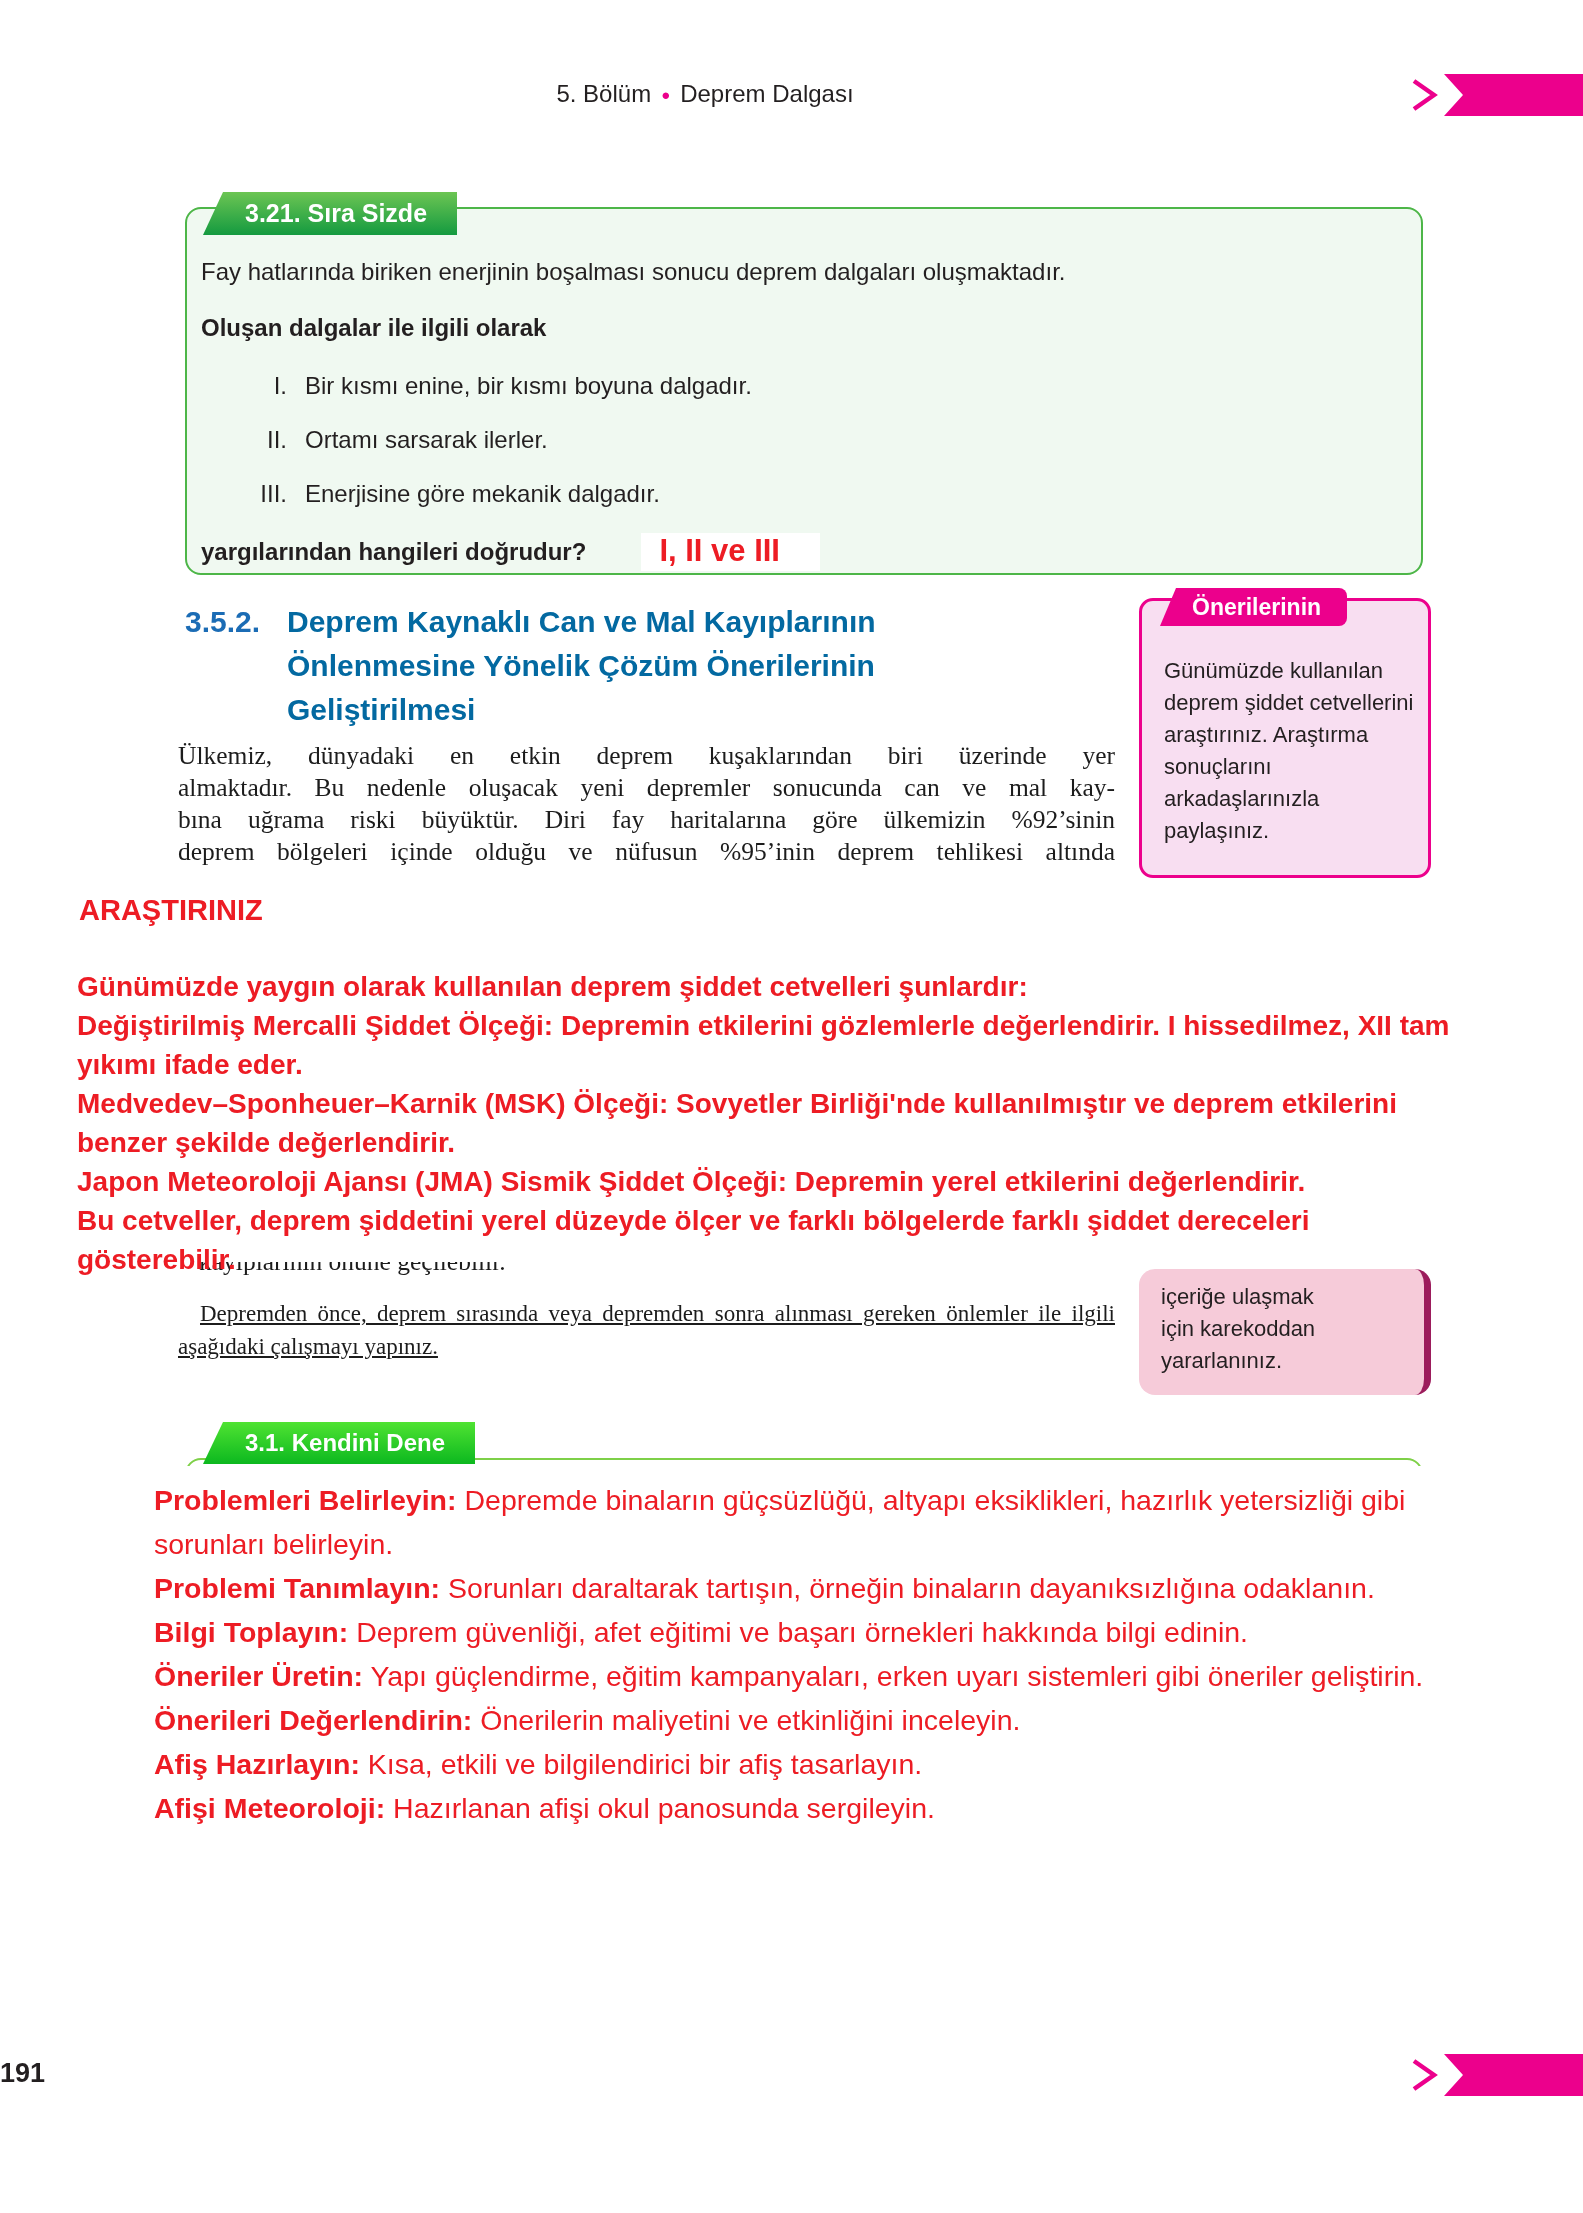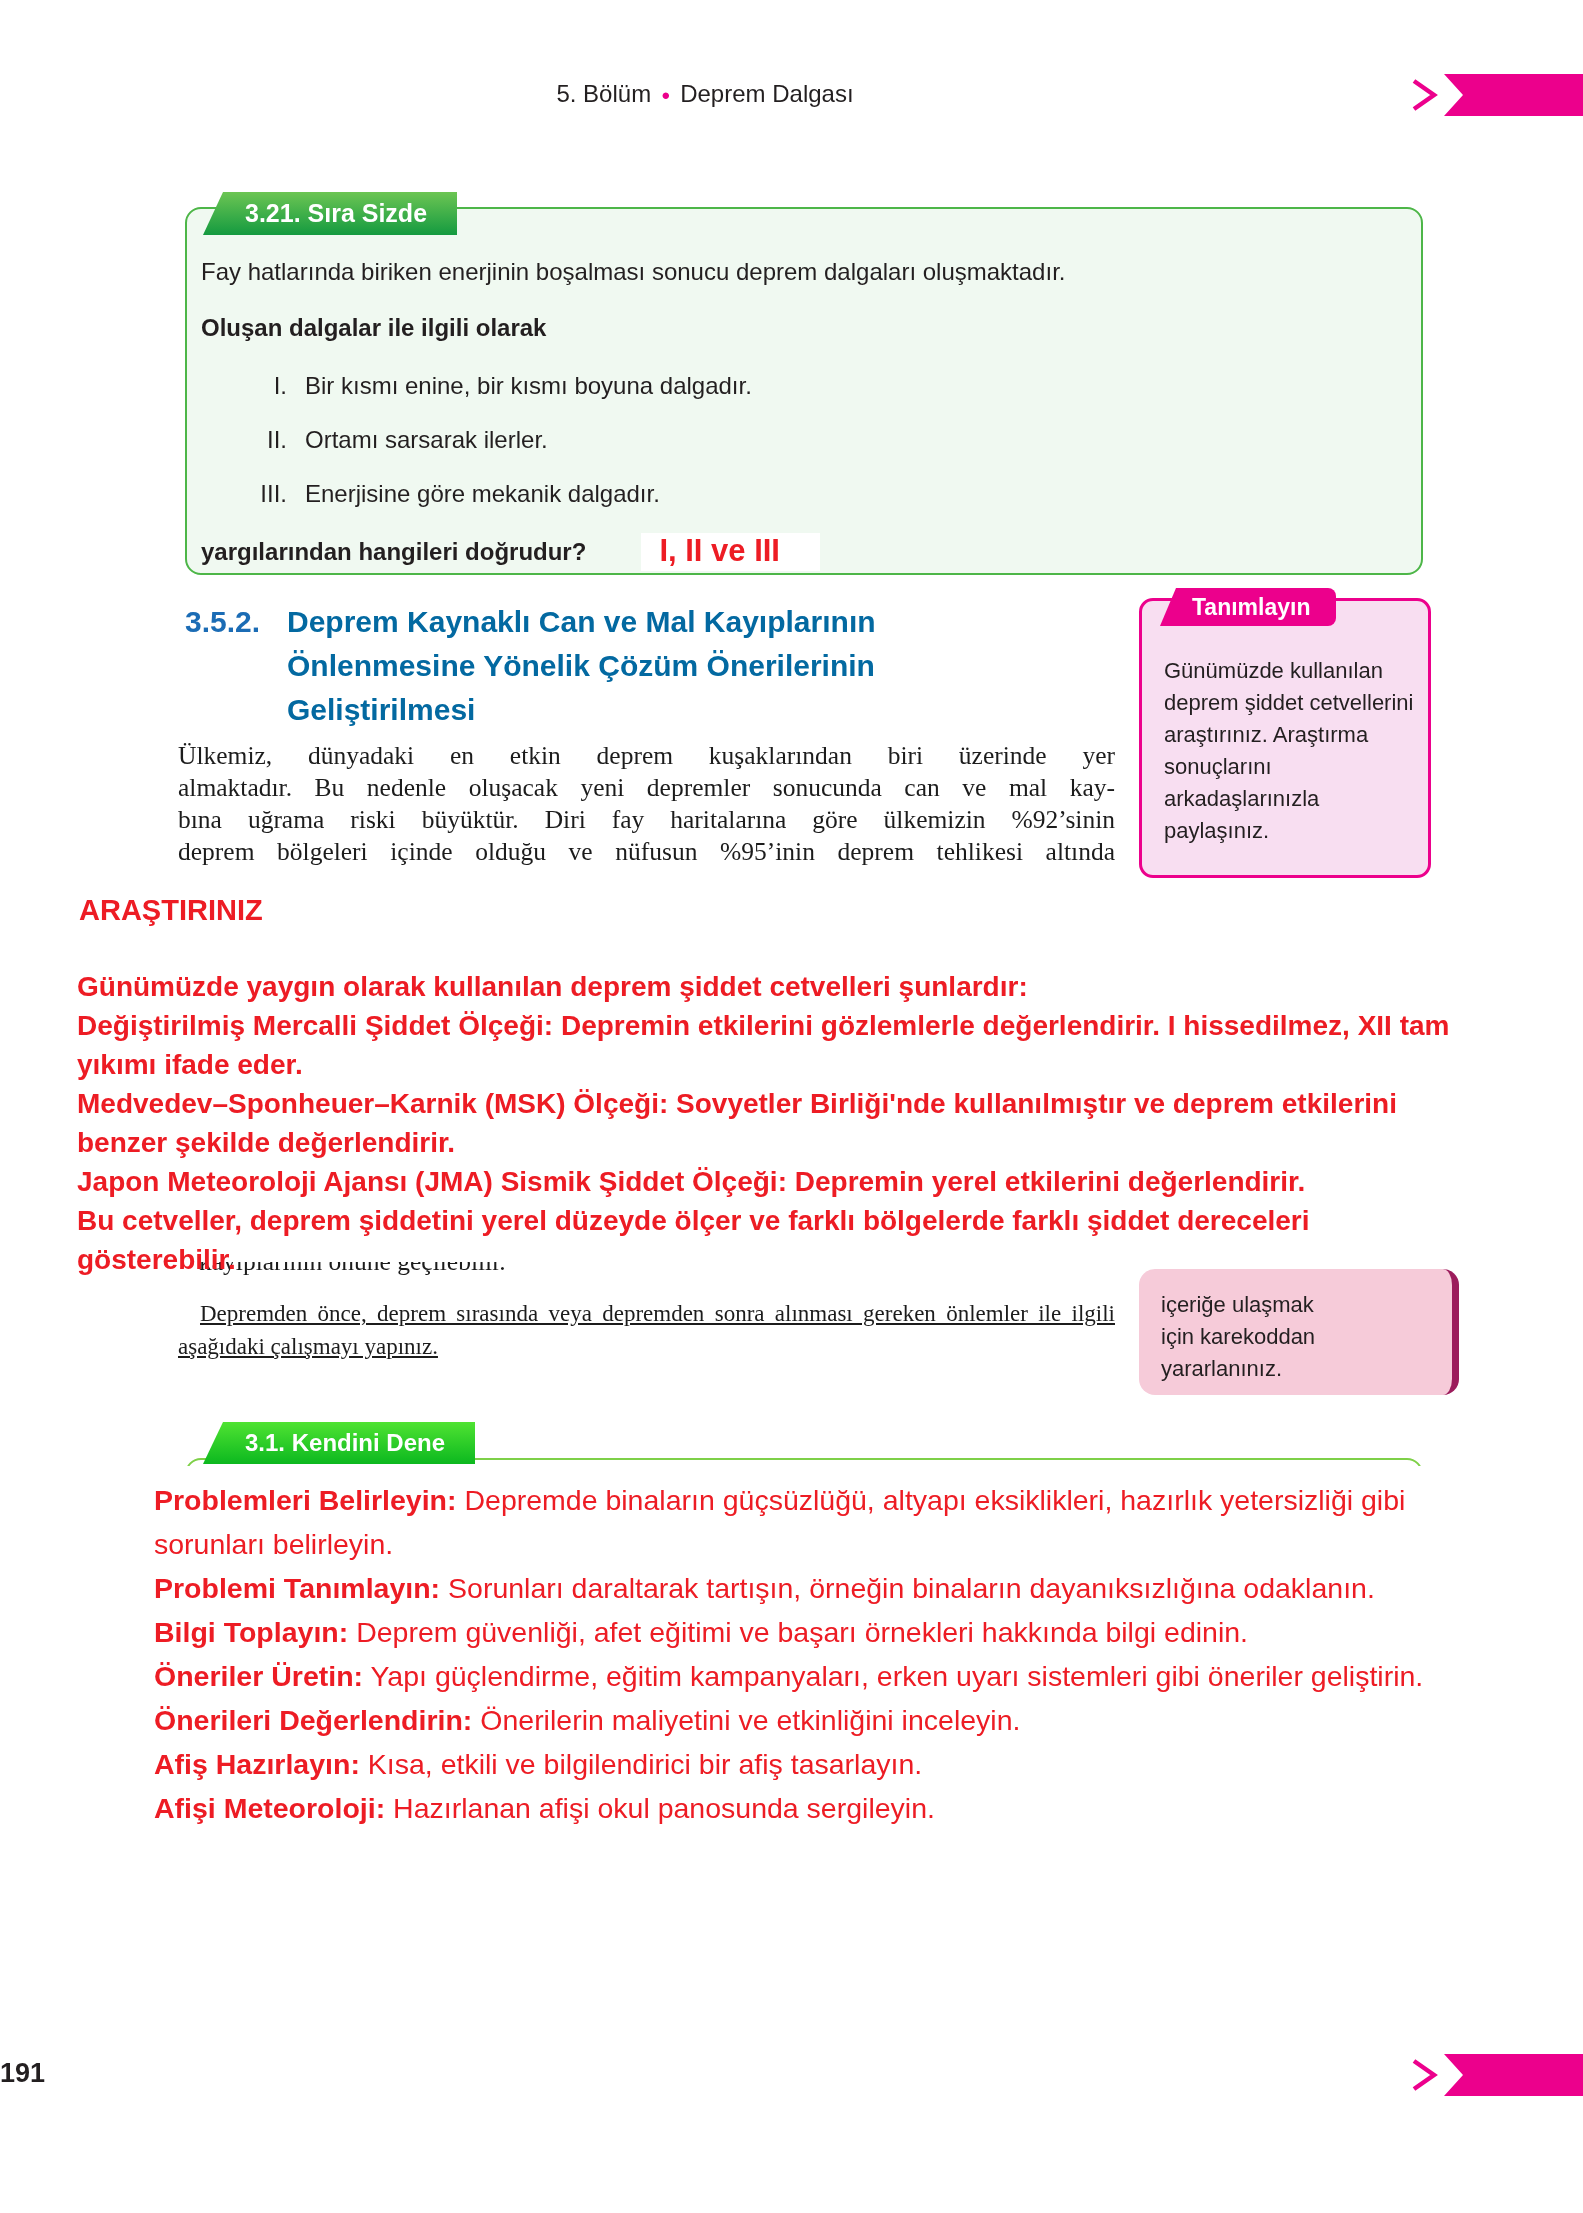--- a/index.html
+++ b/index.html
@@ -69,23 +69,23 @@
   .overlay1 .ov1-heading{font-weight:bold;font-size:29px;margin:0 0 40px 2px;}
   .overlay1 p{margin:0;font-weight:bold;font-size:28px;line-height:39px;}
   .overlay2{
     position:absolute;left:141px;top:1466px;width:1334px;background:#ffffff;z-index:5;
     color:#ed1c24;padding:12px 10px 26px 13px;box-sizing:border-box;
   }
   .overlay2 p{margin:0;font-size:28.5px;line-height:44px;}
   .overlay2 .step-label{font-weight:bold;}
   
   .qr-box{
-    position:absolute;left:1139px;top:1269px;width:320px;height:126px;box-sizing:border-box;
+    position:absolute;left:1139px;top:1269px;width:292px;height:126px;box-sizing:border-box;
     background:#f6cbd9;border-radius:16px;border-right:7px solid #9c1c5c;
-    padding:20px 0 0 22px;z-index:2;
+    padding:12px 0 0 22px;z-index:2;
   }
   .qr-box .box-text{width:175px;font-size:22px;line-height:32px;color:#231f20;}
   
   .kendini-box{
     position:absolute;left:185px;top:1458px;width:1238px;height:220px;box-sizing:border-box;
     border:2px solid #7ed048;border-radius:16px;background:transparent;z-index:1;
   }
   
   .footer-pageno{position:absolute;top:2058px;left:0;width:1398px;text-align:left;font-size:27px;font-weight:bold;color:#231f20;}
 </style>
@@ -126,21 +126,21 @@
 
   <div class="section-heading">
     <div class="section-number">3.5.2.</div>
     <div class="section-lines">
       <div>Deprem Kaynaklı Can ve Mal Kayıplarının</div>
       <div>Önlenmesine Yönelik Çözüm Önerilerinin</div>
       <div>Geliştirilmesi</div>
     </div>
   </div>
 
-  <div class="magenta-tab">Tanımlayın</div>
+  <div class="magenta-tab">Önerilerinin</div>
   <div class="arastiriniz-box">
     <div class="box-text">Günümüzde kullanılan deprem şiddet cetvellerini araştırınız. Araştırma sonuçlarını arkadaşlarınızla paylaşınız.</div>
   </div>
 
   <div class="para-intro serif">
     <div class="pline">Ülkemiz, dünyadaki en etkin deprem kuşaklarından biri üzerinde yer</div>
     <div class="pline">almaktadır. Bu nedenle oluşacak yeni depremler sonucunda can ve mal kay-</div>
     <div class="pline">bına uğrama riski büyüktür. Diri fay haritalarına göre ülkemizin %92’sinin</div>
     <div class="pline">deprem bölgeleri içinde olduğu ve nüfusun %95’inin deprem tehlikesi altında</div>
   </div>

